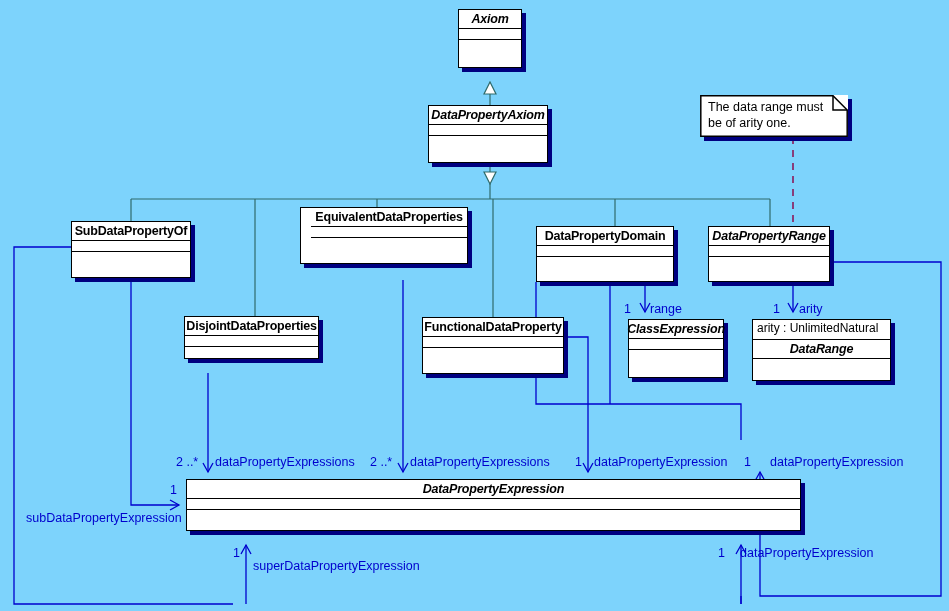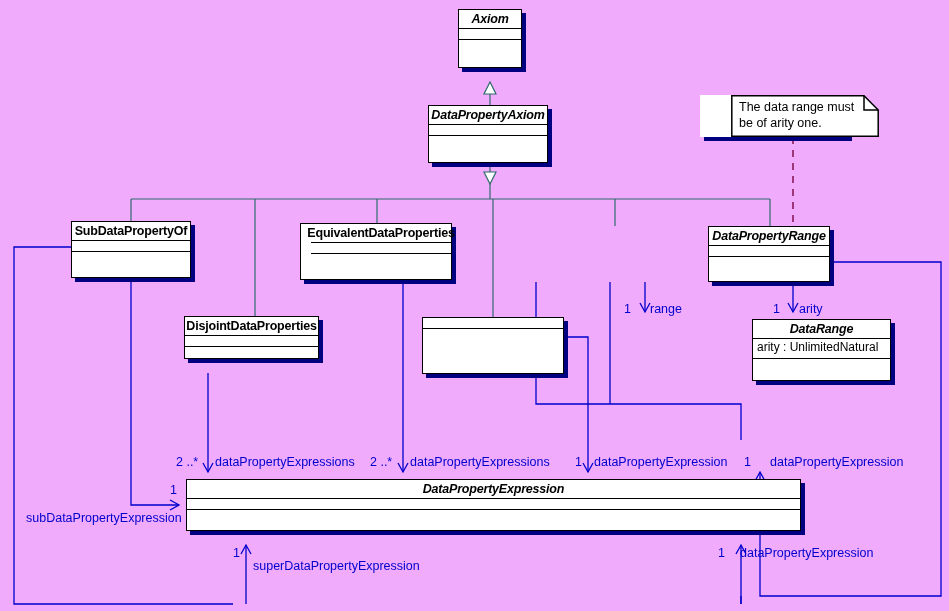--- a/index.html
+++ b/index.html
@@ -1,33 +1,33 @@
 <!DOCTYPE html>
 <html><head>
 <meta charset="utf-8">
 <style>
   html,body{margin:0;padding:0;background:#ffffff;}
   body{font-family:"Liberation Sans",sans-serif;}
-  #canvas{position:relative;width:949px;height:611px;background:#f0abfc;overflow:hidden;}
+  #canvas{position:relative;width:949px;height:611px;background:#7dd3fc;overflow:hidden;}
   svg#wires{position:absolute;left:0;top:0;width:949px;height:611px;pointer-events:none;}
 
   .uml-class{position:absolute;box-sizing:border-box;background:#ffffff;border:1.5px solid #000000;
              box-shadow:4px 4px 0 0 #000080;z-index:5;}
   .uml-class .sec{box-sizing:border-box;}
   .uml-class .name{display:flex;align-items:center;justify-content:center;
                    font-size:12.5px;font-weight:bold;color:#000000;border-bottom:1.5px solid #000000;
                    white-space:nowrap;padding:0 6px;letter-spacing:-0.2px;}
   .uml-class .name.abs{font-style:italic;}
   .uml-class .attrs{border-bottom:1.5px solid #000000;}
   .uml-class .attr{font-size:12px;color:#000000;padding:1px 4px;white-space:nowrap;}
   .uml-class .ops{}
 
   .note{position:absolute;box-sizing:border-box;background:#ffffff;z-index:5;
         box-shadow:4px 4px 0 0 #000080;}
-  .note .body{position:relative;width:100%;height:100%;box-sizing:border-box;margin-left:31px;}
+  .note .body{position:relative;width:100%;height:100%;box-sizing:border-box;}
   .note svg{position:absolute;left:0;top:0;}
   .note .txt{position:absolute;left:8px;top:4px;right:10px;font-size:12.5px;color:#000000;line-height:16px;}
 
   .lbl{position:absolute;font-size:12.5px;color:#0000cd;white-space:nowrap;z-index:6;}
   .lbl.card{color:#0000cd;}
 </style>
 </head>
 <body>
 
 <div id="canvas">
@@ -119,50 +119,61 @@
     <div class="sec attrs" style="height: 11px;"></div>
     <div class="sec ops" style="height: 24px;"></div>
   </div>
 
   <div class="uml-class" id="cls-datapropertyaxiom" style="left: 428px; top: 105px; width: 120px; height: 58px;">
     <div class="sec name abs" style="height: 19px;">DataPropertyAxiom</div>
     <div class="sec attrs" style="height: 11px;"></div>
     <div class="sec ops" style="height: 25px;"></div>
   </div>
 
-  <div class="uml-class" id="cls-equivalentdataproperties" style="left: 300px; top: 223px; width: 152px; height: 57px; padding-left: 10px;">
+  <div class="uml-class" id="cls-equivalentdataproperties" style="left: 300px; top: 207px; width: 168px; height: 57px; padding-left: 10px;">
     <div class="sec name" style="height: 19px;">EquivalentDataProperties</div>
     <div class="sec attrs" style="height: 11px;"></div>
     <div class="sec ops" style="height: 24px;"></div>
   </div>
 
+  <div class="uml-class" id="cls-datapropertydomain" style="left: 536px; top: 226px; width: 138px; height: 56px;">
+    <div class="sec name" style="height: 19px;">DataPropertyDomain</div>
+    <div class="sec attrs" style="height: 11px;"></div>
+    <div class="sec ops" style="height: 23px;"></div>
+  </div>
 
   <div class="uml-class" id="cls-datapropertyrange" style="left: 708px; top: 226px; width: 122px; height: 56px;">
     <div class="sec name" style="height: 19px; font-style: italic;">DataPropertyRange</div>
     <div class="sec attrs" style="height: 11px;"></div>
     <div class="sec ops" style="height: 23px;"></div>
   </div>
 
   <div class="uml-class" id="cls-disjointdataproperties" style="left: 184px; top: 316px; width: 135px; height: 43px;">
     <div class="sec name" style="height: 19px;">DisjointDataProperties</div>
     <div class="sec attrs" style="height: 11px;"></div>
     <div class="sec ops" style="height: 24px;"></div>
   </div>
 
   <div class="uml-class" id="cls-functionaldataproperty" style="left: 422px; top: 317px; width: 142px; height: 57px;">
-    <div class="sec attrs" style="height: 11px;"></div>
-    <div class="sec ops" style="height: 24px;"></div>
-  </div>
-
+    <div class="sec name" style="height: 19px;">FunctionalDataProperty</div>
+    <div class="sec attrs" style="height: 11px;"></div>
+    <div class="sec ops" style="height: 24px;"></div>
+  </div>
+
+  <div class="uml-class" id="cls-classexpression" style="left: 628px; top: 319px; width: 96px; height: 59px;">
+    <div class="sec name abs" style="height: 19px;">ClassExpression</div>
+    <div class="sec attrs" style="height: 11px;"></div>
+    <div class="sec ops" style="height: 26px;"></div>
+  </div>
 
   <div class="uml-class" id="cls-datarange" style="left: 752px; top: 319px; width: 139px; height: 62px;">
-    <div class="sec name abs" style="height: 19px;">DataRange</div>
     <div class="sec attrs" style="height: 20px;">
       <div class="attr">arity : UnlimitedNatural</div>
     </div>
+    <div class="sec name abs" style="height: 19px;">DataRange</div>
     <div class="sec ops" style="height: 20px;"></div>
   </div>
 
   <div class="uml-class" id="cls-datapropertyexpression" style="left: 186px; top: 479px; width: 615px; height: 52px;">
     <div class="sec name abs" style="height: 19px;">DataPropertyExpression</div>
     <div class="sec attrs" style="height: 11px;"></div>
     <div class="sec ops" style="height: 19px;"></div>
   </div>
 
   <div class="note" id="note-arity" style="left: 700px; top: 95px; width: 148px; height: 42px;">

